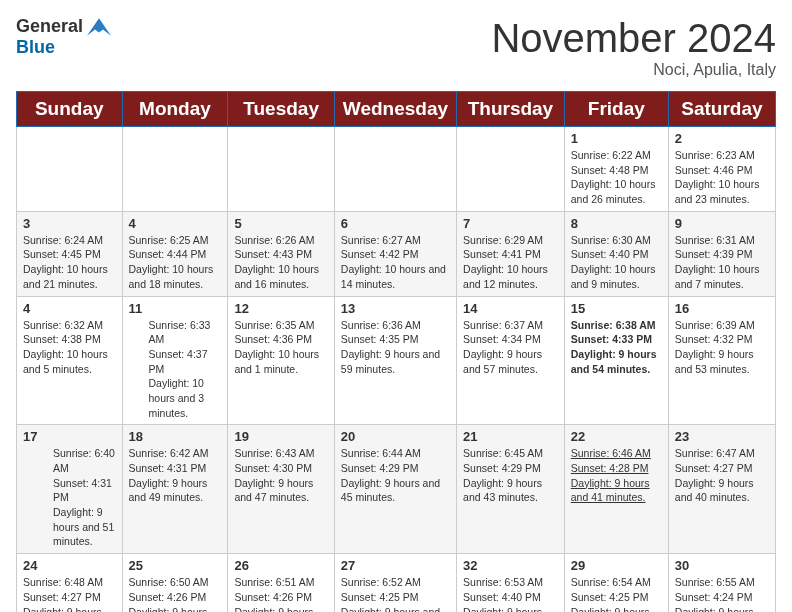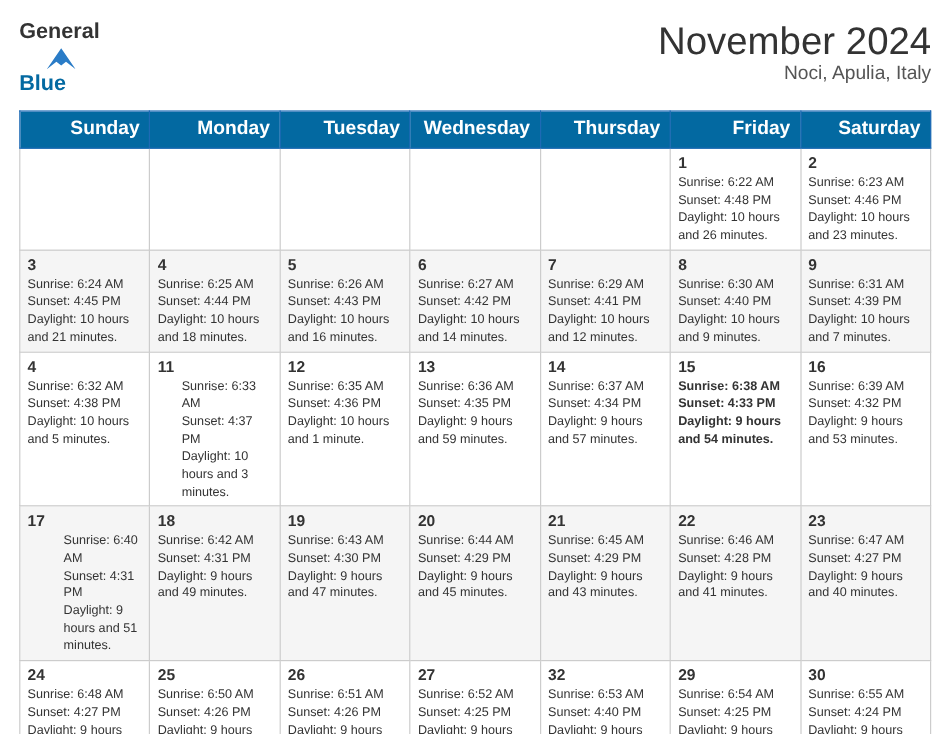--- a/index.html
+++ b/index.html
@@ -18,60 +18,59 @@
     }
     .logo {
       display: flex;
       flex-direction: column;
       align-items: flex-start;
     }
     .logo-text {
       display: flex;
       align-items: center;
       gap: 2px;
-      flex-direction: column;
     }
     .logo-general {
       font-size: 18px;
       font-weight: bold;
       color: #333;
     }
     .logo-blue {
       font-size: 18px;
       font-weight: bold;
       color: #0369a1;
     }
     .logo-icon {
       width: 24px;
       height: 20px;
       margin-left: 2px;
     }
     .title-block {
       text-align: right;
     }
     .month-title {
-      font-size: 32px;
+      font-size: 40px;
       font-weight: normal;
       color: #333;
     }
     .location-title {
       font-size: 16px;
       color: #555;
     }
     .calendar {
       width: 100%;
       border-collapse: collapse;
       border: 1px solid #ccc;
     }
     .calendar th {
-      background-color: #0369a1;
+      background-color: #7f1d1d;
       color: white;
-      text-align: right;
+      text-align: center;
       padding: 6px 8px;
-      font-size: 16px;
+      font-size: 19px;
       font-weight: bold;
       border: 1px solid #1e6ab5;
     }
     .calendar td {
       border: 1px solid #ccc;
       vertical-align: top;
       padding: 4px 6px;
       width: calc(100% / 7);
       min-height: 80px;
       font-size: 11px;
@@ -260,21 +259,21 @@
 Daylight: 9 hours and 45 minutes.</div>
         </td>
         <td>
           <div class="day-number">21</div>
           <div class="day-detail" style="white-space: pre-line;">Sunrise: 6:45 AM
 Sunset: 4:29 PM
 Daylight: 9 hours and 43 minutes.</div>
         </td>
         <td>
           <div class="day-number">22</div>
-          <div class="day-detail" style="white-space: pre-line;">Sunrise: 6:46 AM
+          <div class="day-detail" style="white-space: pre-line; text-decoration: underline;">Sunrise: 6:46 AM
 Sunset: 4:28 PM
 Daylight: 9 hours and 41 minutes.</div>
         </td>
         <td>
           <div class="day-number">23</div>
           <div class="day-detail" style="white-space: pre-line;">Sunrise: 6:47 AM
 Sunset: 4:27 PM
 Daylight: 9 hours and 40 minutes.</div>
         </td>
       </tr>

